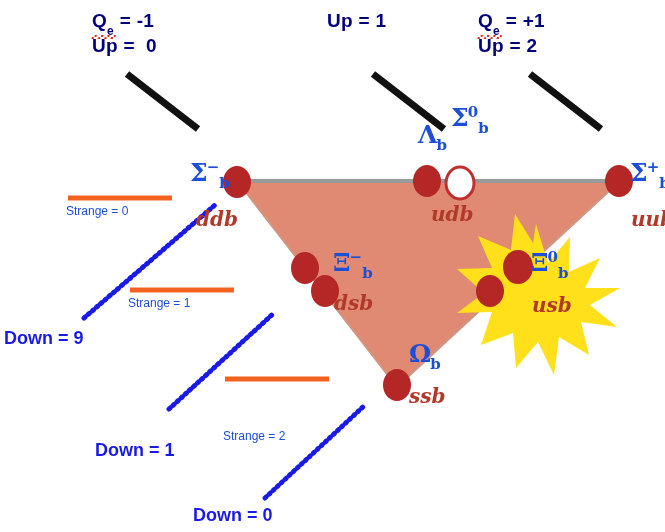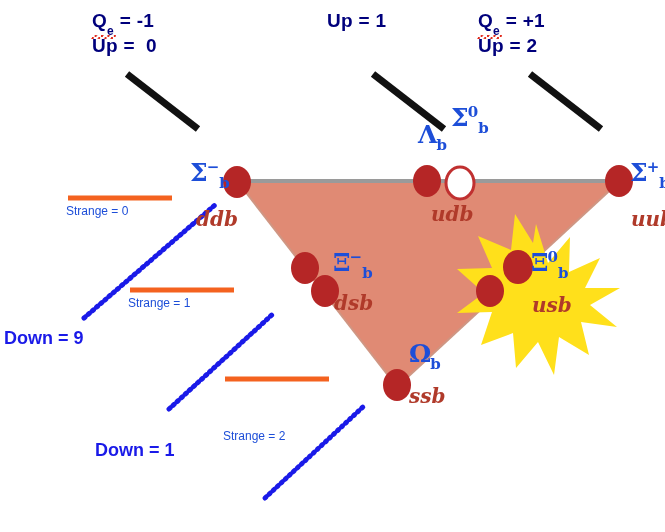--- a/index.html
+++ b/index.html
@@ -163,20 +163,21 @@
     <div><span class="squig"><span>Q</span><span class="sub">e</span></span> <span>= +1</span></div>
     <div><span>Up =</span> <span>2</span></div>
   </div>
 
   <div class="lbl strange" style="left:66px; top:205px;">Strange = 0</div>
   <div class="lbl strange" style="left:128px; top:297px;">Strange = 1</div>
   <div class="lbl strange" style="left:223px; top:386px;margin-top:44px;">Strange = 2</div>
 
   <div class="lbl down" style="left:4px; top:328px;">Down = 9</div>
   <div class="lbl down" style="left:95px; top:440px;">Down = 1</div>
+  <div class="lbl down" style="left:193px; top:505px;">Down = 0</div>
 
   <div class="lbl particle" style="left:190px; top:159px;">
     <span>Σ</span><span class="sp">−</span><span class="sb">b</span>
   </div>
   <div class="lbl quark" style="left:196px; top:208px;">ddb</div>
 
   <div class="lbl particle" style="left:418px; top:121px;">
     <span>Λ</span><span class="sb">b</span>
   </div>
 

